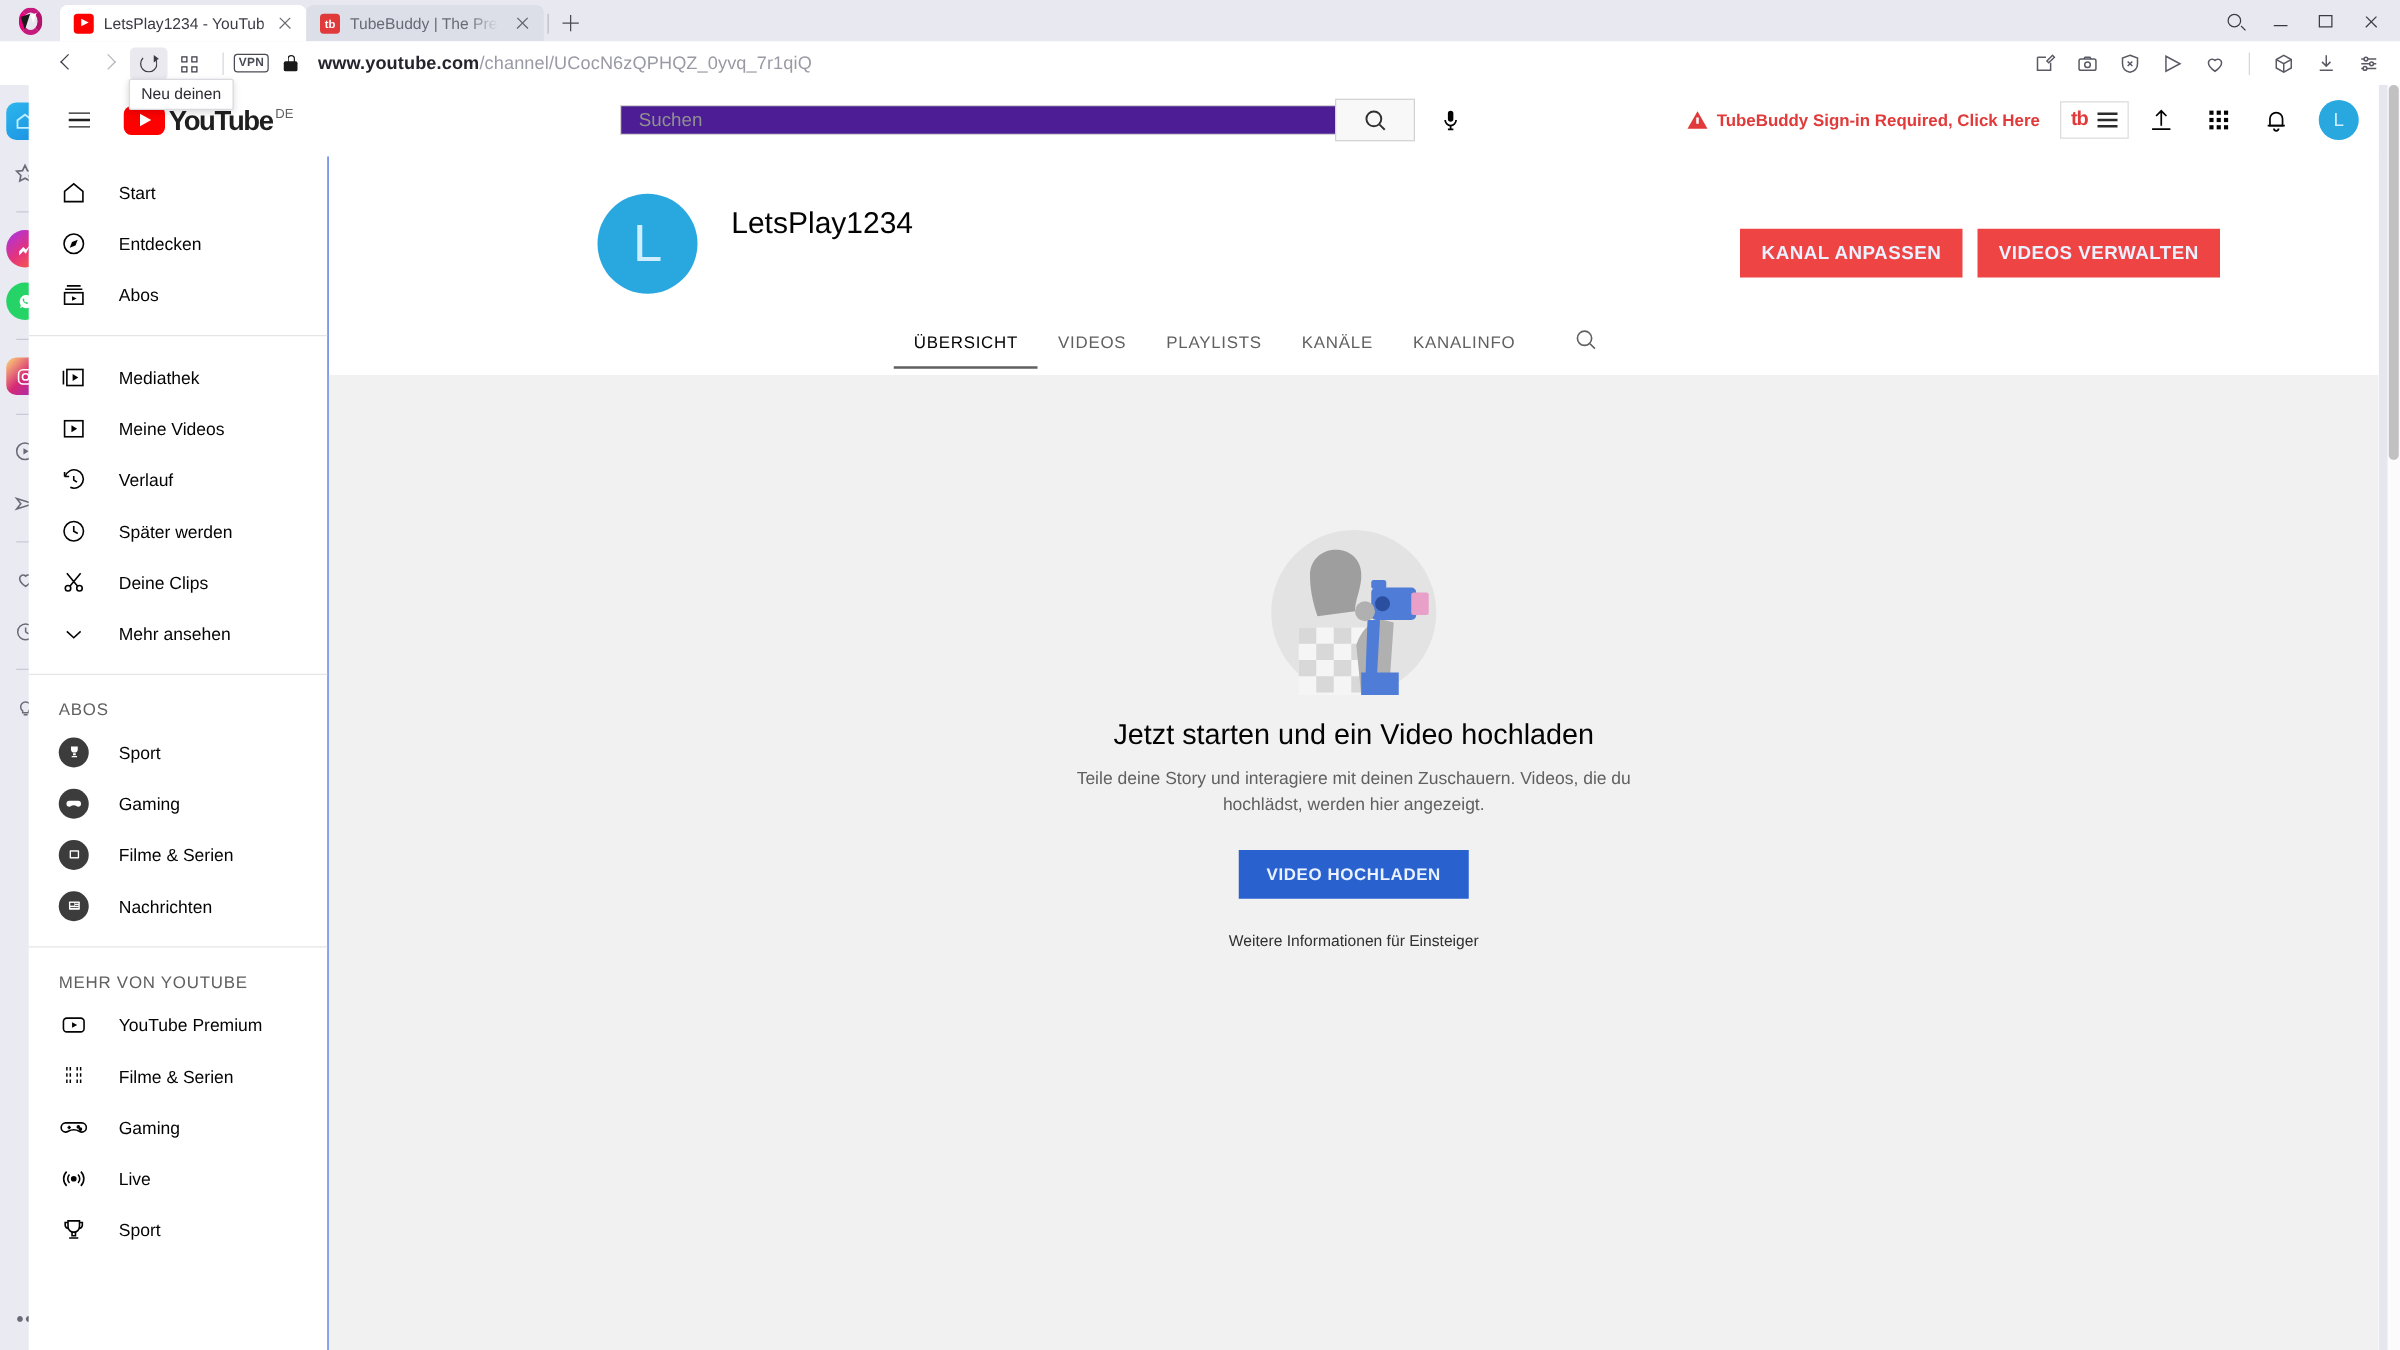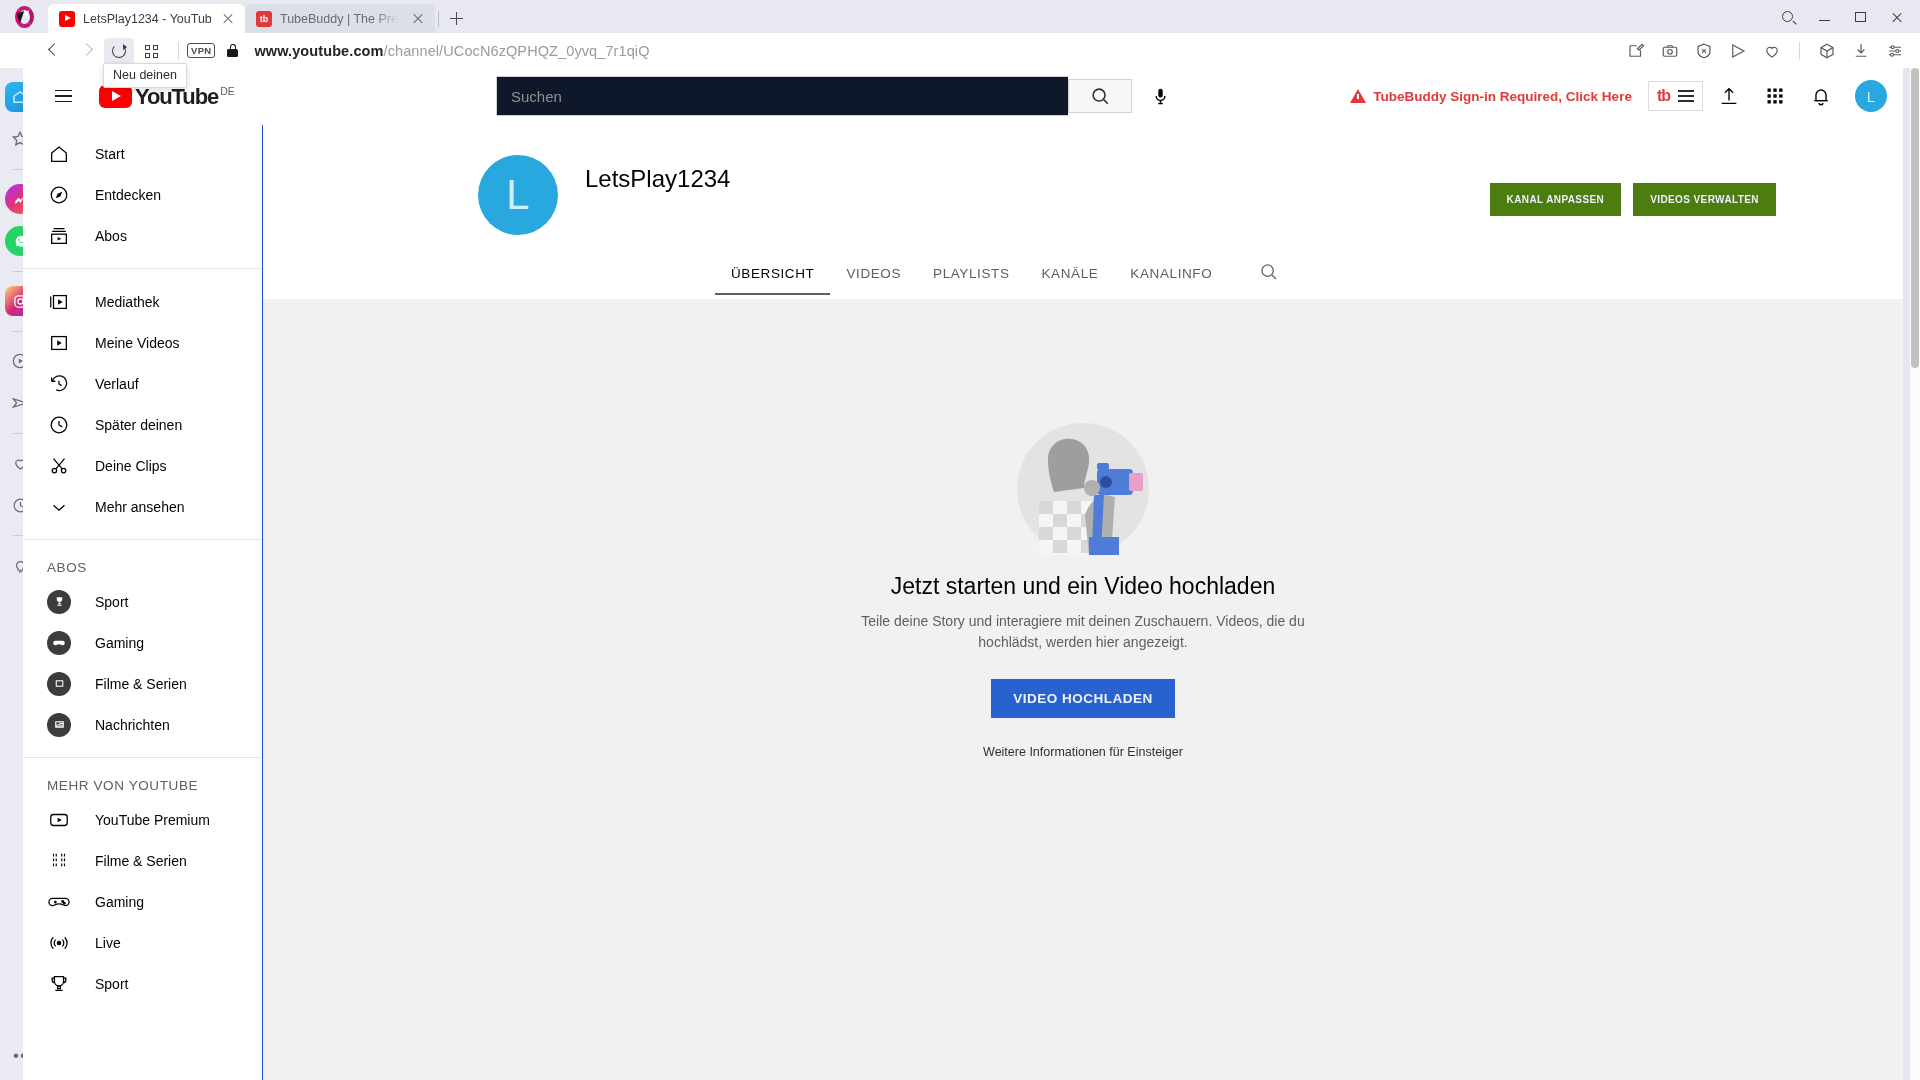--- a/index.html
+++ b/index.html
@@ -139,22 +139,22 @@
     width: 33px; height: 23px; background: #ff0000; border-radius: 6px; position: relative; margin-right: 3px;
   }
   .yt-logo .play:after {
     content: ""; position: absolute; left: 13px; top: 6px;
     border-left: 9px solid #fff; border-top: 5.5px solid transparent; border-bottom: 5.5px solid transparent;
   }
   .yt-logo .wordmark { font-size: 22px; font-weight: 700; letter-spacing: -1.1px; color: #1f1f1f; line-height: 22px; margin-top: 1px;}
   .yt-logo .cc { font-size: 10.5px; color: #606060; margin-left: 2px; margin-top: 0px;}
   .yt-search-wrap { display: flex; align-items: center; margin-left: auto; margin-right: auto; position: absolute; left: 473px;}
   .yt-search-box {
-    width: 572px; height: 40px; border: 1px solid #d3d3d3; border-right: none;
-    background: #0f172a; display: flex; align-items: center; padding-left: 14px;
+    width: 572px; height: 24px; border: 1px solid #d3d3d3; border-right: none;
+    background: #4c1d95; display: flex; align-items: center; padding-left: 14px;
     font-size: 15px; color: #909090; box-shadow: inset 0 1px 2px rgba(0,0,0,.06);
   }
   .yt-search-btn {
     width: 64px; height: 34px; border: 1px solid #d3d3d3; background: #f8f8f8;
     display: flex; align-items: center; justify-content: center;
   }
   .mic-btn { width: 40px; height: 40px; margin-left: 8px; display: flex; align-items: center; justify-content: center; border-radius: 50%;}
   .head-right { margin-left: auto; display: flex; align-items: center; gap: 6px; }
   .tb-warn { display: flex; align-items: center; gap: 7px; color: #e03a3a; font-size: 13.5px; font-weight: 600; margin-right: 10px;}
   .tri { width:0; height:0; border-left:8px solid transparent; border-right:8px solid transparent; border-bottom:14px solid #e03a3a; position:relative;}
@@ -181,21 +181,21 @@
   
   .yt-main { flex: 1 1 auto; background: #fff; overflow: hidden;}
   .chan-head { padding: 24px 0 0 0; display: flex; align-items: flex-start; }
   .chan-avatar {
     width: 80px; height: 80px; border-radius: 50%; background: #29a8e0; color: #cfeeff;
     font-size: 42px; display: flex; align-items: center; justify-content: center; margin-left: 215px; margin-top: 6px;
   }
   .chan-name { font-size: 24px; color: #030303; margin-left: 27px; margin-top: 16px; }
   .chan-actions { margin-left: auto; margin-right: 127px; margin-top: 34px; display: flex; gap: 12px; }
   .btn-blue {
-    background: #4d7c0f; color: #eaf1ff; font-size: 10px; font-weight: 700; letter-spacing: .4px;
+    background: #ef4444; color: #eaf1ff; font-size: 15px; font-weight: 700; letter-spacing: .4px;
     padding: 11px 17px; border: none; text-transform: uppercase;
   }
   .chan-tabs { display: flex; align-items: center; gap: 0; margin-left: 452px; margin-top: 26px; }
   .ctab {
     font-size: 13.5px; letter-spacing: .6px; color: #606060; padding: 0 16px 14px 16px;
     text-transform: uppercase; position: relative; font-weight: 500;
   }
   .ctab.active { color: #030303; }
   .ctab.active:after { content: ""; position: absolute; left: 0; right: 0; bottom: 0; height: 2px; background: #606060; }
   .ctab-search { margin-left: 30px; margin-bottom: 13px; }
@@ -536,21 +536,21 @@
           </span>
           <span>Verlauf</span>
         </div>
         <div class="nav-item">
           <span class="nicon">
             <svg width="22" height="22" viewBox="0 0 24 24" fill="none" stroke="#030303" stroke-width="1.4">
                 <circle cx="12" cy="12" r="8.5"></circle>
                 <path d="M12 7.5V12l3.5 2"></path>
               </svg>
           </span>
-          <span>Später deinen</span>
+          <span>Später werden</span>
         </div>
         <div class="nav-item">
           <span class="nicon">
             <svg width="22" height="22" viewBox="0 0 24 24" fill="none" stroke="#030303" stroke-width="1.4">
                 <circle cx="7" cy="17" r="2.4"></circle>
                 <circle cx="17" cy="17" r="2.4"></circle>
                 <path d="M8.6 15.2L18 4M15.4 15.2L6 4"></path>
               </svg>
           </span>
           <span>Deine Clips</span>

